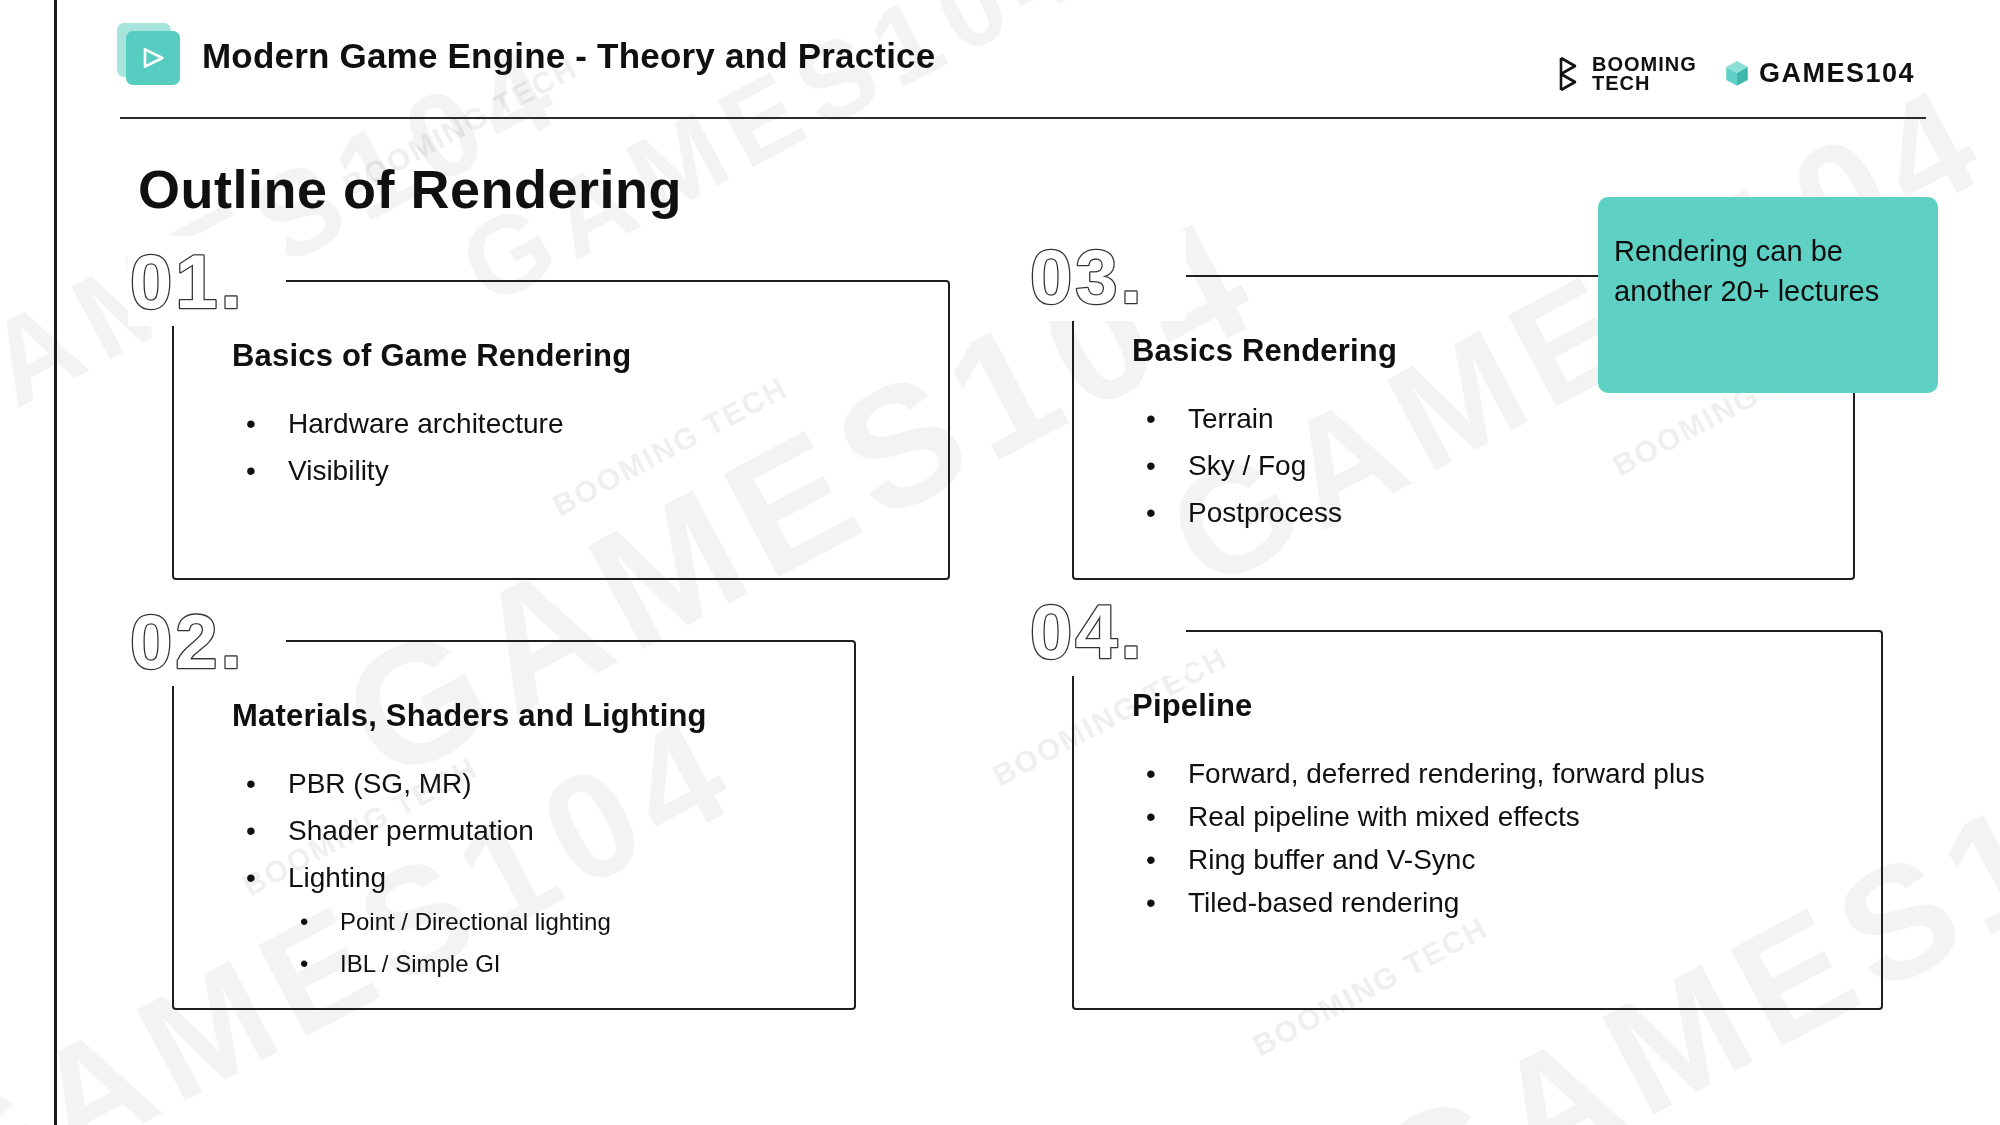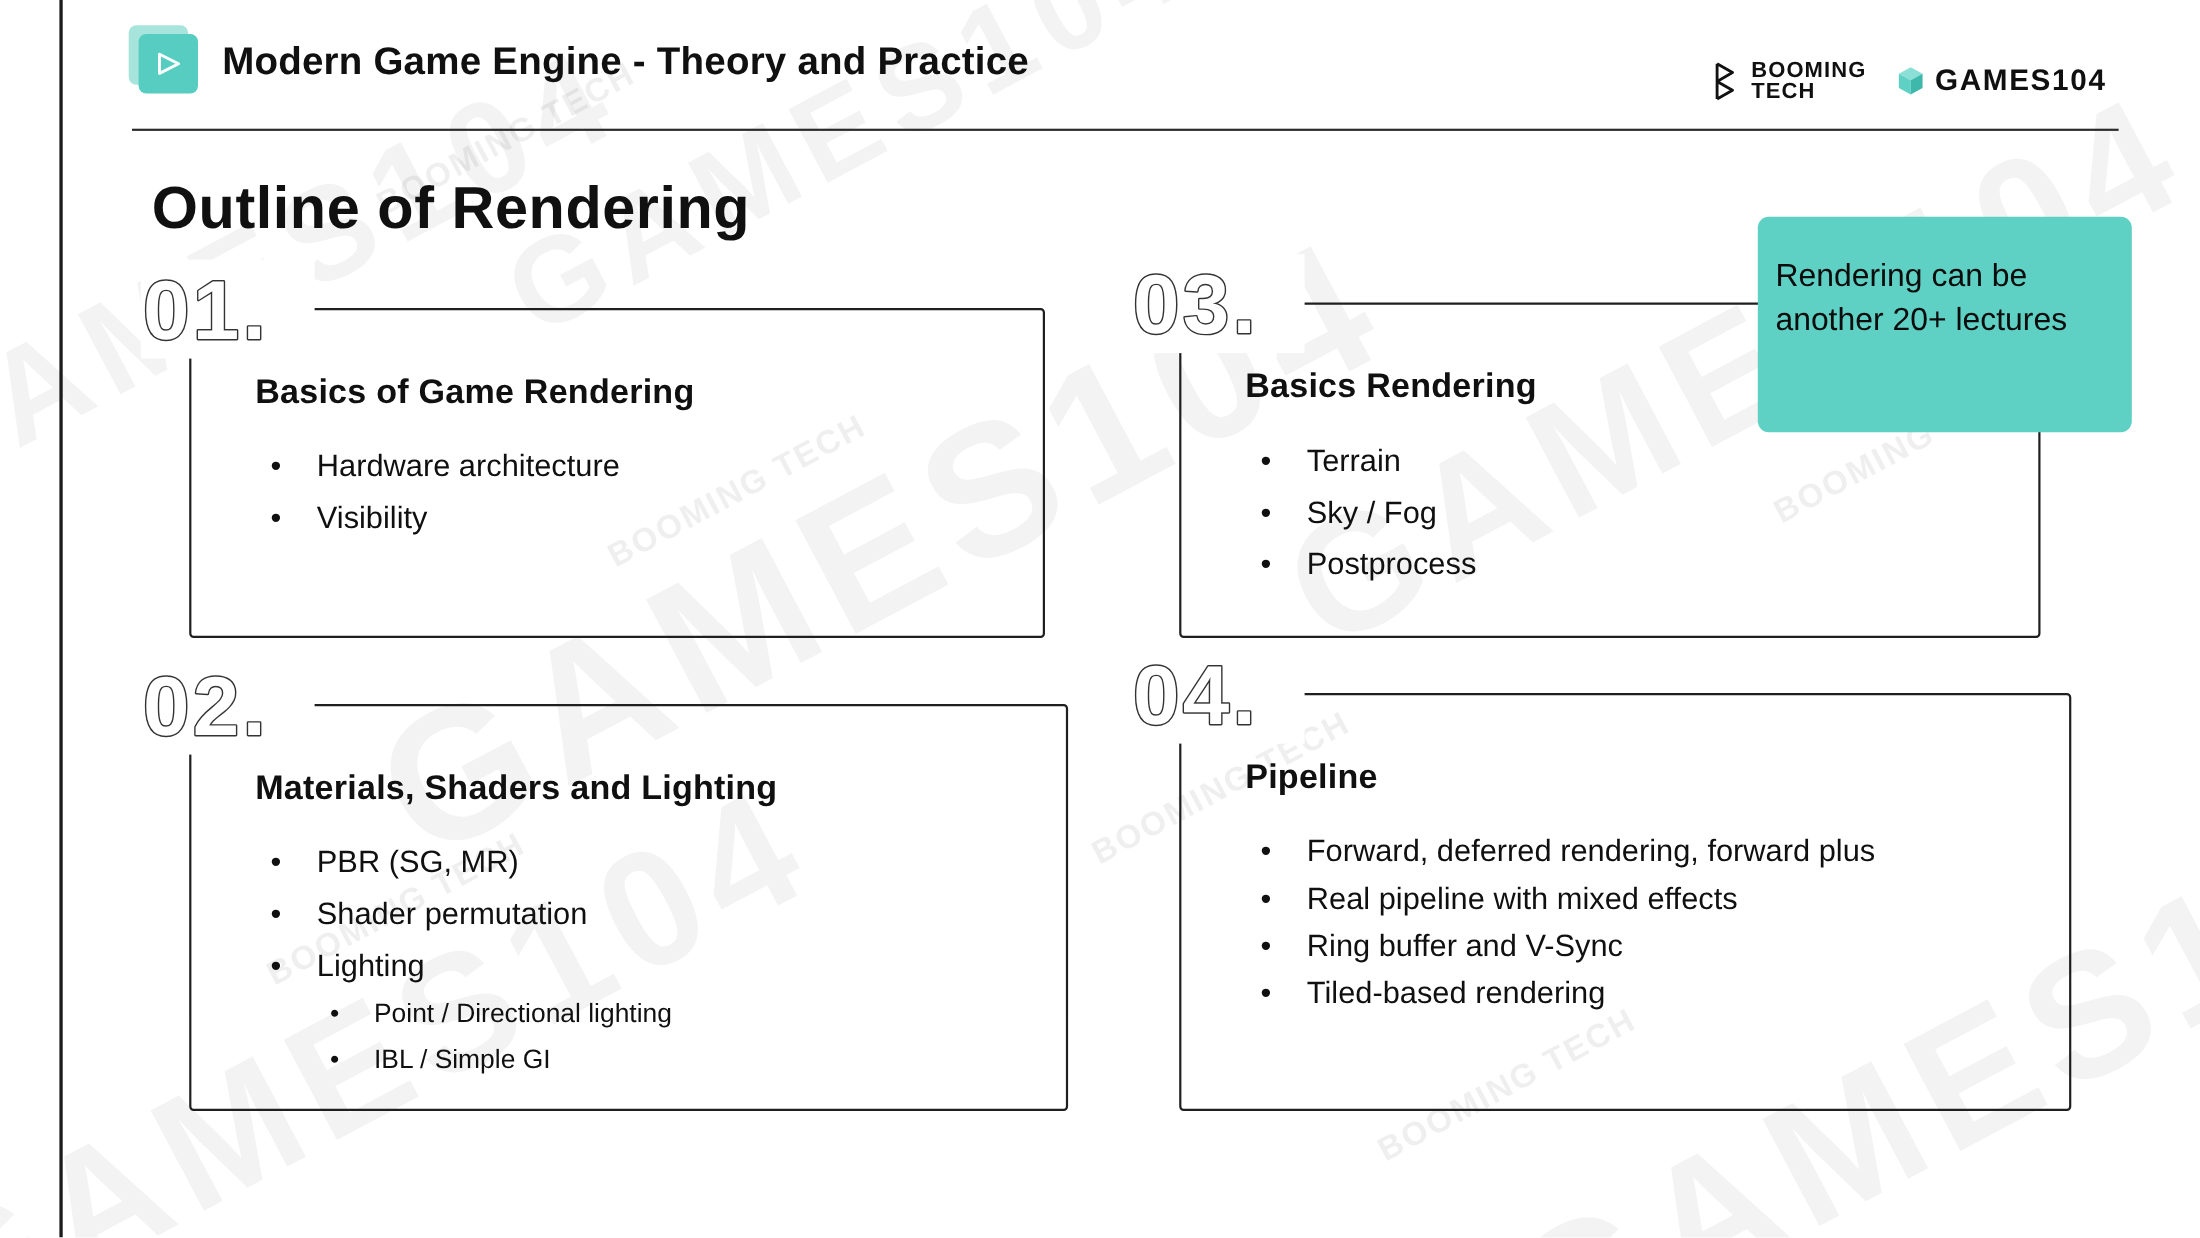--- a/index.html
+++ b/index.html
@@ -74,21 +74,21 @@
   }
 
   
   .card {
     position: absolute; z-index: 1;
     border: 2.5px solid #1f1f1f; border-radius: 4px;
     background: transparent;
   }
   .box-01 { left: 172px; top: 280px; width: 778px; height: 300px; }
   .box-03 { left: 1072px; top: 275px; width: 783px; height: 305px; }
-  .box-02 { left: 172px; top: 640px; width: 799px; height: 370px; }
+  .box-02 { left: 172px; top: 640px; width: 684px; height: 370px; }
   .box-04 { left: 1072px; top: 630px; width: 811px; height: 380px; }
 
   .num {
     position: absolute; left: -46px; top: -46px;
     background: #ffffff;
   }
   .num text {
     font-family: "Liberation Sans", sans-serif;
     font-size: 76px; font-weight: 700;
     fill: #ffffff; stroke: #333333; stroke-width: 2.6px;

